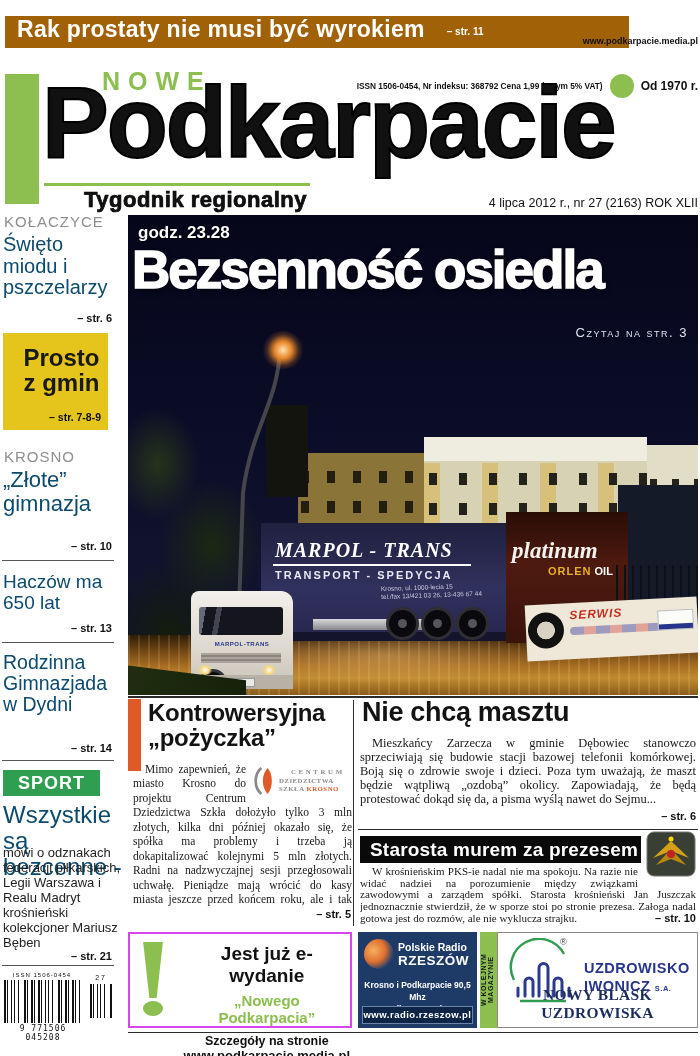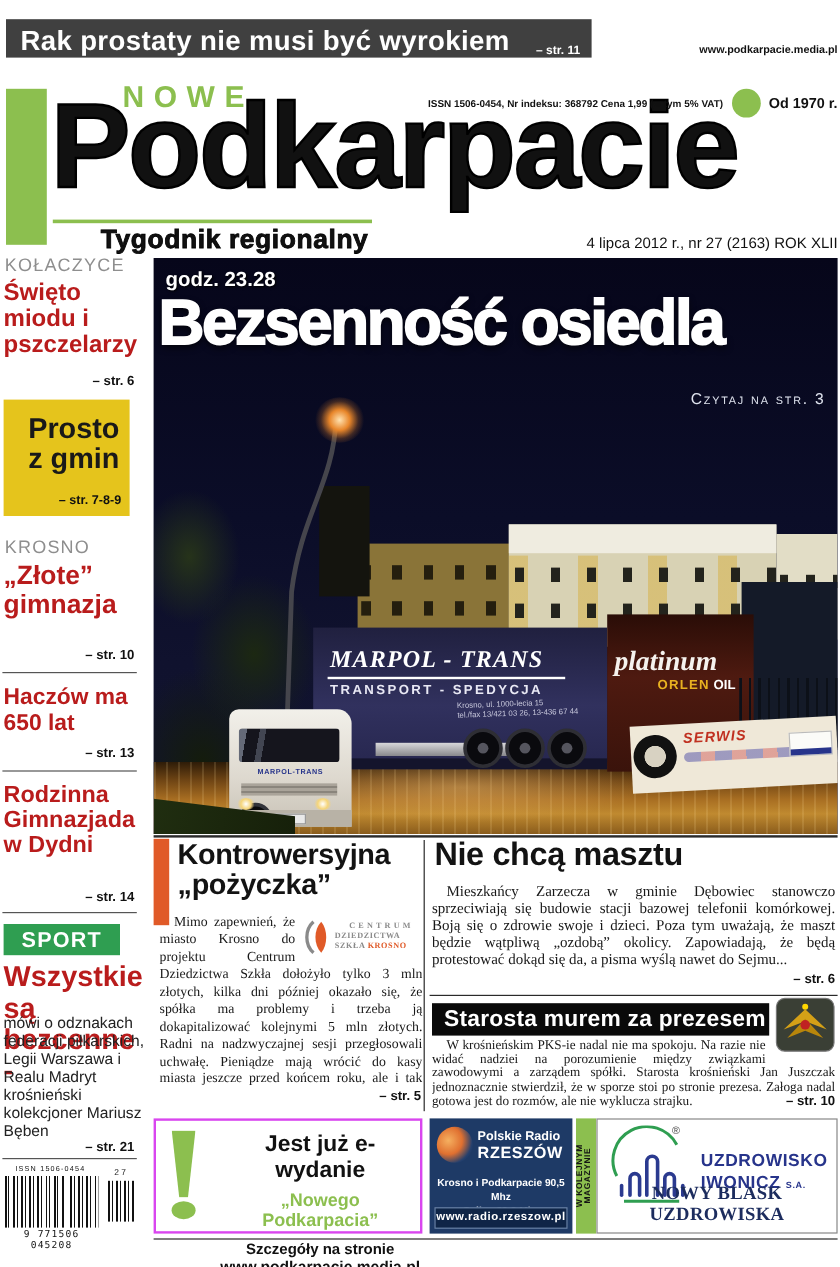--- a/index.html
+++ b/index.html
@@ -2,39 +2,39 @@
 <html><head>
 <meta charset="utf-8">
 <style>
   html,body{margin:0;padding:0;background:#e8e8e8;}
   .page{position:relative;width:700px;height:1056px;background:#fff;overflow:hidden;
         font-family:"Liberation Sans",sans-serif;color:#111;}
   .abs{position:absolute;}
   .ref{font-weight:bold;font-size:11px;color:#111;}
   .hr{border-top:1px solid #555;}
   
-  .banner{left:5px;top:16px;width:488px;height:32px;background:#404040;display:flex;align-items:flex-end;}
+  .banner{left:5px;top:16px;width:624px;height:32px;background:#a16207;display:flex;align-items:flex-start;}
   .banner .hl{color:#fff;font-weight:bold;font-size:23px;padding-left:12px;letter-spacing:.3px;white-space:nowrap;}
   .banner .pr{color:#fff;font-weight:bold;font-size:10px;margin-left:22px;margin-top:10px;}
   .site{right:2px;top:36px;font-size:9px;font-weight:bold;}
   
   .greenbar{left:5px;top:74px;width:34px;height:130px;background:#8cbf4f;}
   .nowe{left:102px;top:67px;color:#8cbf4f;font-weight:bold;font-size:25px;letter-spacing:8px;}
   .title{left:42px;top:72px;font-size:100px;font-weight:bold;letter-spacing:-2px;line-height:1;
          white-space:nowrap;text-align:right;-webkit-text-stroke:2px #000;}
   .inforow{left:380px;top:74px;width:318px;display:flex;align-items:center;justify-content:flex-end;gap:7px;}
   .infoline{font-size:8.3px;font-weight:bold;white-space:nowrap;}
   .mcirc{width:24px;height:24px;border-radius:50%;background:#8cbf4f;flex:none;}
   .since{font-size:12px;font-weight:bold;white-space:nowrap;}
   .grule{left:44px;top:183px;width:266px;height:3px;background:#8cbf4f;}
   .subtitle{left:84px;top:187px;font-size:22px;font-weight:bold;letter-spacing:.5px;-webkit-text-stroke:.7px #000;}
   .issue{left:440px;top:196px;width:258px;text-align:right;font-size:12.5px;}
   
   .region{font-size:15px;color:#8e8e8e;letter-spacing:1px;}
-  .sbt{font-weight:bold;line-height:1.08;color:#b91c1c;}
+  .sbt{font-weight:normal;line-height:1.08;color:#0c4a6e;}
   .sbref{width:110px;text-align:right;font-weight:bold;font-size:11px;}
   .ybox{left:3px;top:333px;width:105px;height:97px;background:#e5c41c;}
   .ybox .t{margin-top:12px;text-align:center;font-weight:bold;font-size:24px;line-height:1.05;color:#191919;padding-left:12px;}
   .ybox .r{position:absolute;right:7px;bottom:7px;font-weight:bold;font-size:10.5px;}
   .sport{left:3px;top:770px;width:97px;height:26px;background:#2f9e51;color:#fff;font-weight:bold;
          font-size:18px;letter-spacing:1px;text-align:center;line-height:26px;}
   .bars{background:#fff;background-image:repeating-linear-gradient(90deg,#111 0 1.5px,#fff 1.5px 3px,#111 3px 3.8px,#fff 3.8px 6.8px);}
   
   .photo{left:128px;top:215px;width:570px;height:480px;overflow:hidden;
          background:linear-gradient(180deg,#06061a 0%,#0b0d28 45%,#10122e 70%,#121430 100%);}

